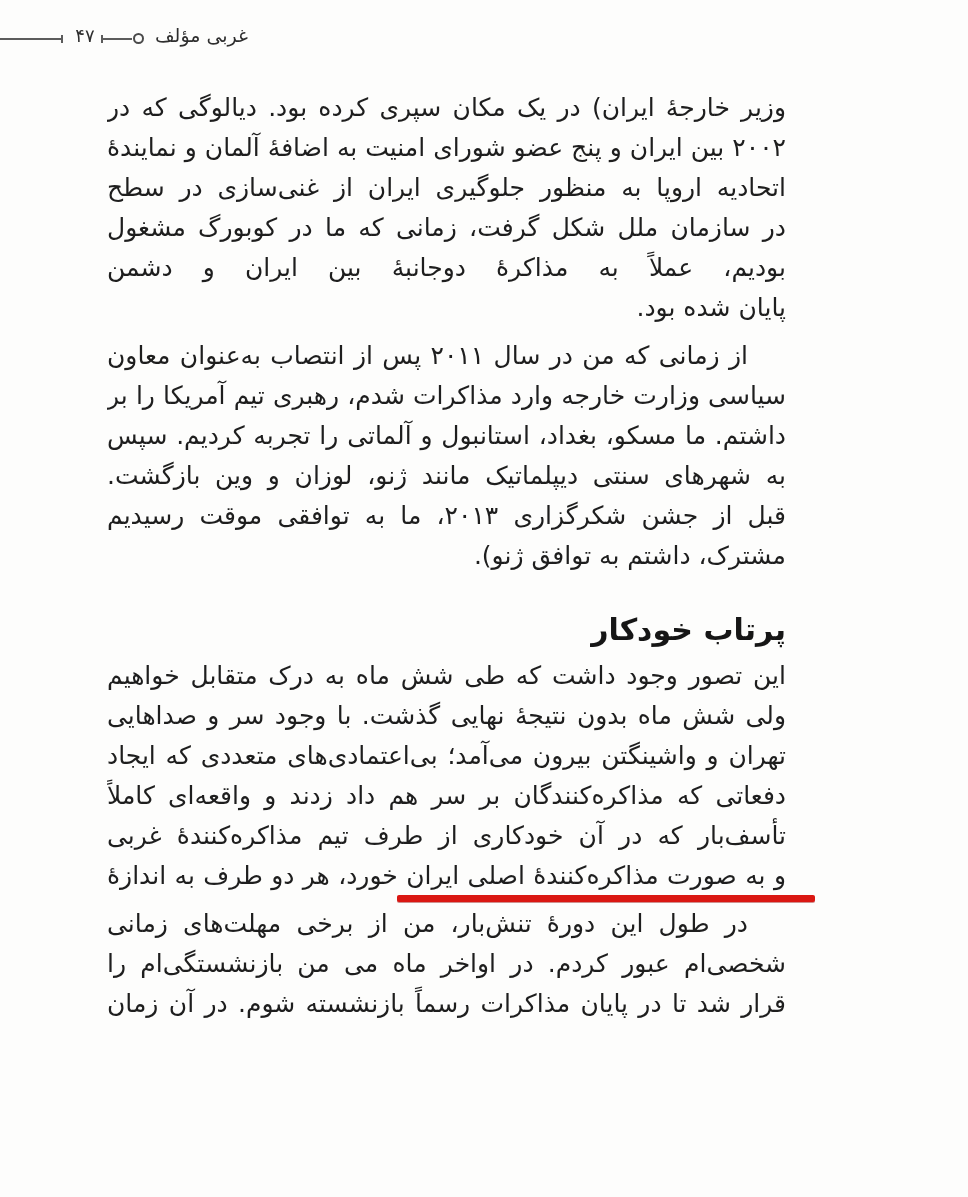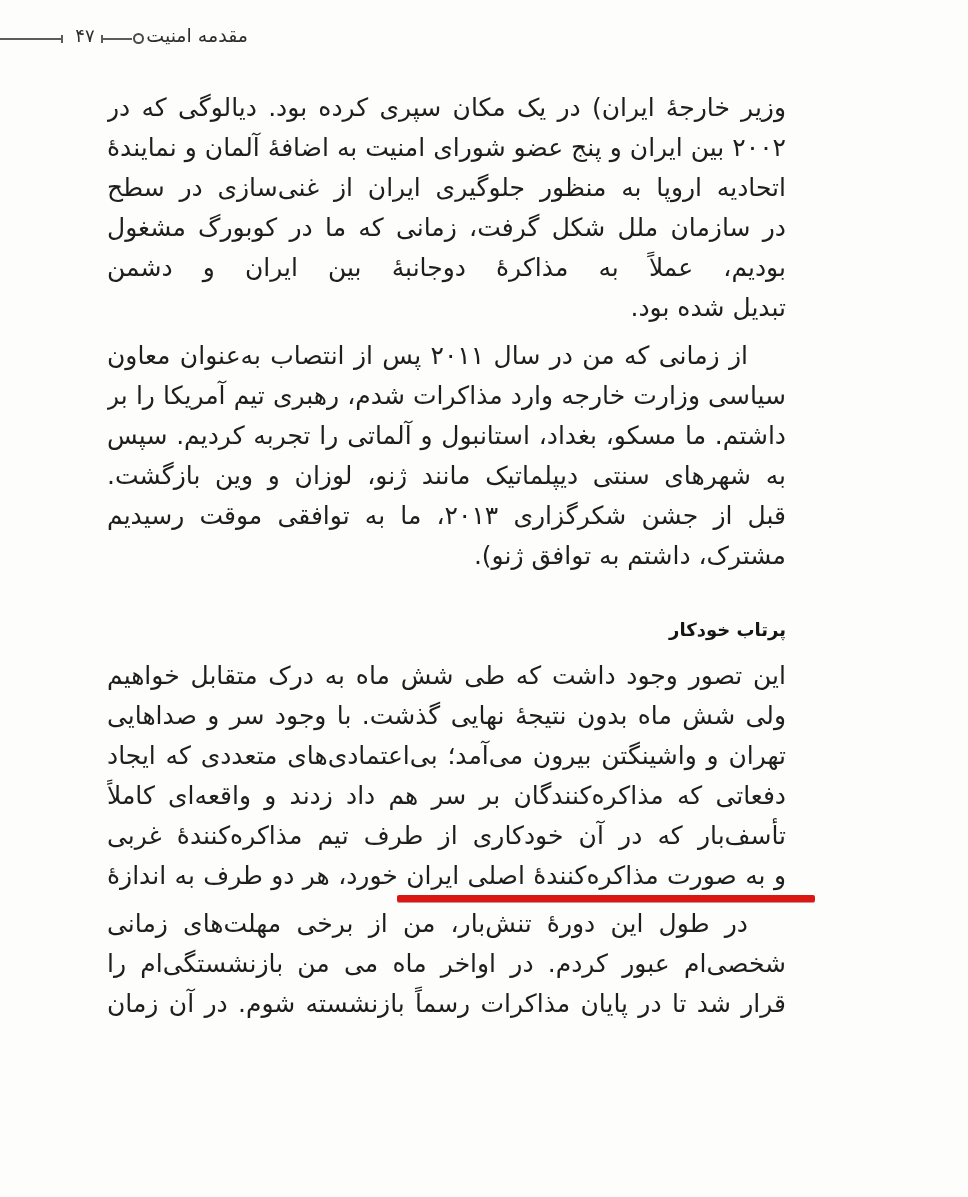--- a/index.html
+++ b/index.html
@@ -63,21 +63,21 @@
   }
   .line.end {
     text-align: right;
     text-align-last: right;
   }
   .line.indent { padding-right: 38px; }
   .heading {
     margin-top: 34px;
     height: 40px;
     font-weight: bold;
-    font-size: 18px;
+    font-size: 30px;
     line-height: 40px;
     text-align: right;
     color: #161616;
   }
   .para.after-heading { margin-top: 6px; }
 
   
   .red-underline {
     position: absolute;
     left: 397px; top: 895px;
@@ -90,32 +90,32 @@
 </head>
 <body>
 
 <div class="page">
 
   <div>
     <div class="rule rule-long"></div>
     <div class="hdr hdr-num">۴۷</div>
     <div class="rule rule-short"></div>
     <div class="circle-orn"></div>
-    <div class="hdr hdr-title">مقدمه امنیت</div>
+    <div class="hdr hdr-title">غربی مؤلف</div>
   </div>
 
   <div class="text-block">
 
     <div class="para">
       <div class="line">وزیر خارجهٔ ایران) در یک مکان سپری کرده بود. دیالوگی که در سال</div>
       <div class="line">۲۰۰۲ بین ایران و پنج عضو شورای امنیت به اضافهٔ آلمان و نمایندهٔ عالی</div>
       <div class="line">اتحادیه اروپا به منظور جلوگیری ایران از غنی‌سازی در سطح تسلیحاتی</div>
       <div class="line">در سازمان ملل شکل گرفت، زمانی که ما در کوبورگ مشغول مذاکره</div>
       <div class="line">بودیم، عملاً به مذاکرهٔ دوجانبهٔ بین ایران و دشمن قسم‌خورده‌اش،آمریکا،</div>
-      <div class="line end">تبدیل شده بود.</div>
+      <div class="line end">پایان شده بود.</div>
     </div>
 
     <div class="para">
       <div class="line indent">از زمانی که من در سال ۲۰۱۱ پس از انتصاب به‌عنوان معاون امور</div>
       <div class="line">سیاسی وزارت خارجه وارد مذاکرات شدم، رهبری تیم آمریکا را بر عهده</div>
       <div class="line">داشتم. ما مسکو، بغداد، استانبول و آلماتی را تجربه کردیم. سپس مذاکره</div>
       <div class="line">به شهرهای سنتی دیپلماتیک مانند ژنو، لوزان و وین بازگشت. درست</div>
       <div class="line">قبل از جشن شکرگزاری ۲۰۱۳، ما به توافقی موقت رسیدیم (برنامهٔ اقدام</div>
       <div class="line end">مشترک، داشتم به توافق ژنو).</div>
     </div>

